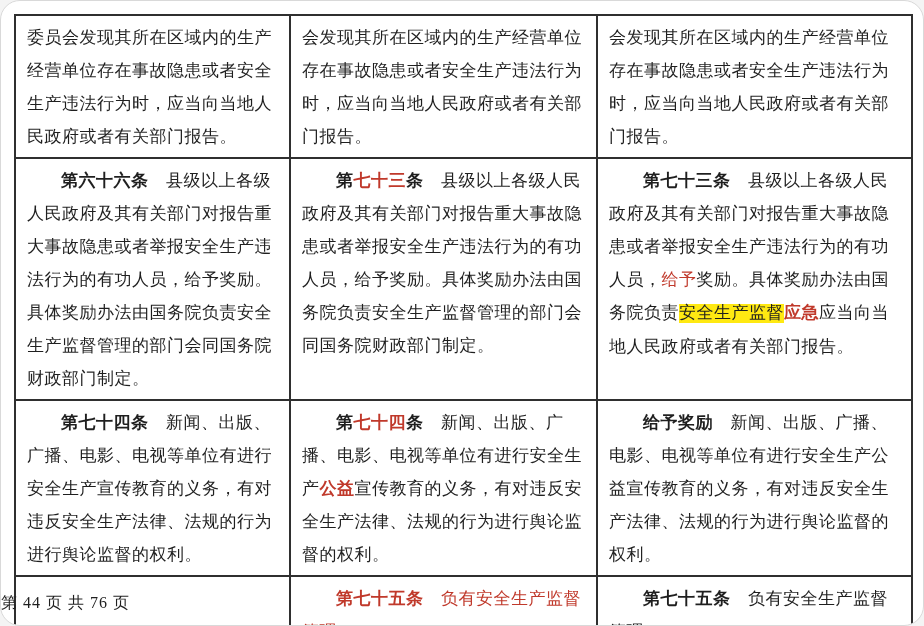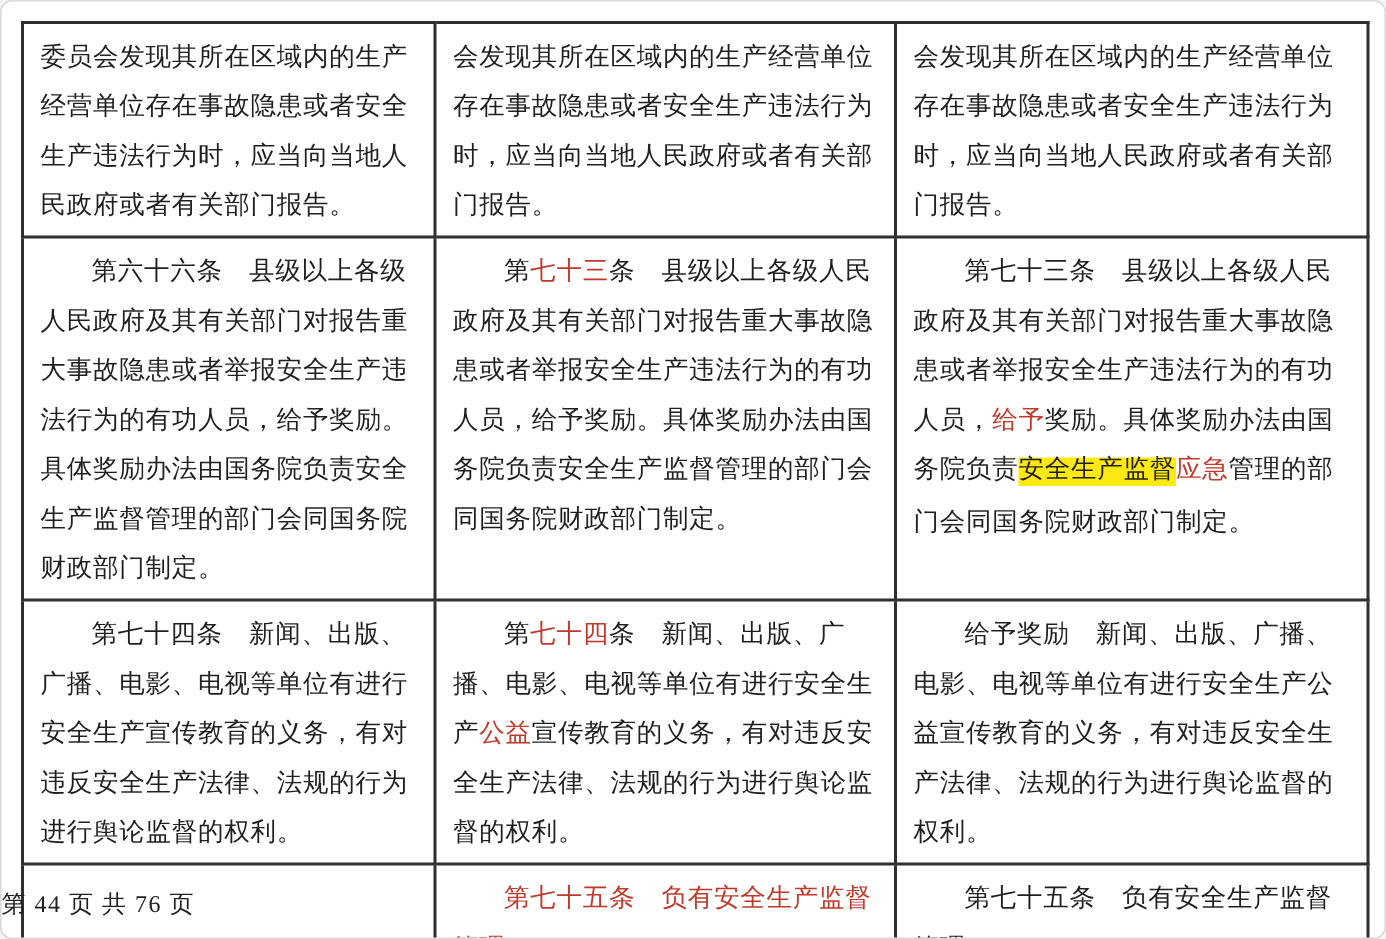--- a/index.html
+++ b/index.html
@@ -14,21 +14,21 @@
   body{
     width:924px;height:626px;
     background:#f4f4f4;
     font-family:"Liberation Serif","DejaVu Serif",serif;
   }
   .page{
     position:relative;
     width:924px;height:626px;
     background:var(--bg);
     border:1px solid var(--frame);
-    border-radius:8px;
+    border-radius:20px;
     overflow:hidden;
   }
   table.cmp{
     position:absolute;
     left:13px;top:13px;
     width:897px;
     border-collapse:collapse;
     table-layout:fixed;
   }
   table.cmp td{
@@ -36,21 +36,21 @@
     vertical-align:top;
     padding:5px 7px 4px 11px;
     color:var(--text);
     font-size:17px;
     line-height:33px;
     letter-spacing:0.5px;
     overflow:hidden;
   }
   .para{width:100%;}
   .para.indent{text-indent:2em;}
-  .run.bold{font-weight:400;font-family:"Liberation Sans","DejaVu Sans",sans-serif;}
+  .run.bold{font-weight:700;font-family:"Liberation Sans","DejaVu Sans",sans-serif;}
   .run.red{color:var(--red);}
   .run.hl{background:var(--highlight);font-family:Liberation Mono, monospace;}
   .footer{
     position:absolute;
     left:0;right:0;
     top:592px;
     text-align:left;
     font-size:16px;
     letter-spacing:1px;
     color:var(--text);
@@ -81,21 +81,21 @@
           </td>
       </tr>
       <tr style="height:200px">
         <td>
             <div class="para indent"><span class="run bold">第六十六条</span><span class="run">　县级以上各级人民政府及其有关部门对报告重大事故隐患或者举报安全生产违法行为的有功人员，给予奖励。具体奖励办法由国务院负责安全生产监督管理的部门会同国务院财政部门制定。</span></div>
           </td>
         <td>
             <div class="para indent"><span class="run bold">第</span><span class="run red bold">七十三</span><span class="run bold">条</span><span class="run">　县级以上各级人民政府及其有关部门对报告重大事故隐患或者举报安全生产违法行为的有功人员，给予奖励。具体奖励办法由国务院负责安全生产监督管理的部门会同国务院财政部门制定。</span></div>
           </td>
         <td>
-            <div class="para indent"><span class="run bold">第七十三条</span><span class="run">　县级以上各级人民政府及其有关部门对报告重大事故隐患或者举报安全生产违法行为的有功人员，</span><span class="run red">给予</span><span class="run">奖励。具体奖励办法由国务院负责</span><span class="run hl">安全生产监督</span><span class="run red bold">应急</span><span class="run">管理的部门会同国务院财政部门制定。</span></div>
+            <div class="para indent"><span class="run bold">第七十三条</span><span class="run">　县级以上各级人民政府及其有关部门对报告重大事故隐患或者举报安全生产违法行为的有功人员，</span><span class="run red">给予</span><span class="run">奖励。具体奖励办法由国务院负责</span><span class="run hl">安全生产监督</span><span class="run red bold">应急</span><span class="run">应当向当地人民政府或者有关部门报告。</span></div>
           </td>
       </tr>
       <tr style="height:165px">
         <td>
             <div class="para indent"><span class="run bold">第七十四条</span><span class="run">　新闻、出版、广播、电影、电视等单位有进行安全生产宣传教育的义务，有对违反安全生产法律、法规的行为进行舆论监督的权利。</span></div>
           </td>
         <td>
             <div class="para indent"><span class="run bold">第</span><span class="run red bold">七十四</span><span class="run bold">条</span><span class="run">　新闻、出版、广播、电影、电视等单位有进行安全生产</span><span class="run red bold">公益</span><span class="run">宣传教育的义务，有对违反安全生产法律、法规的行为进行舆论监督的权利。</span></div>
           </td>
         <td>

